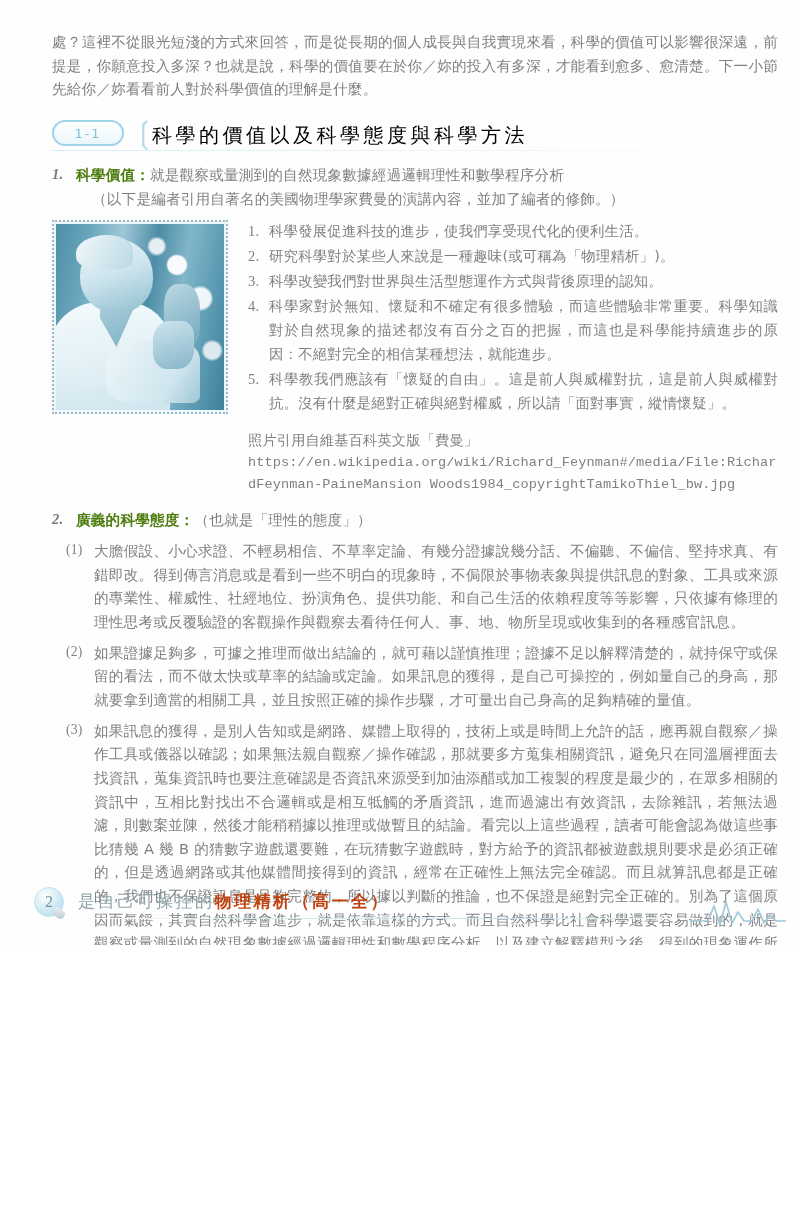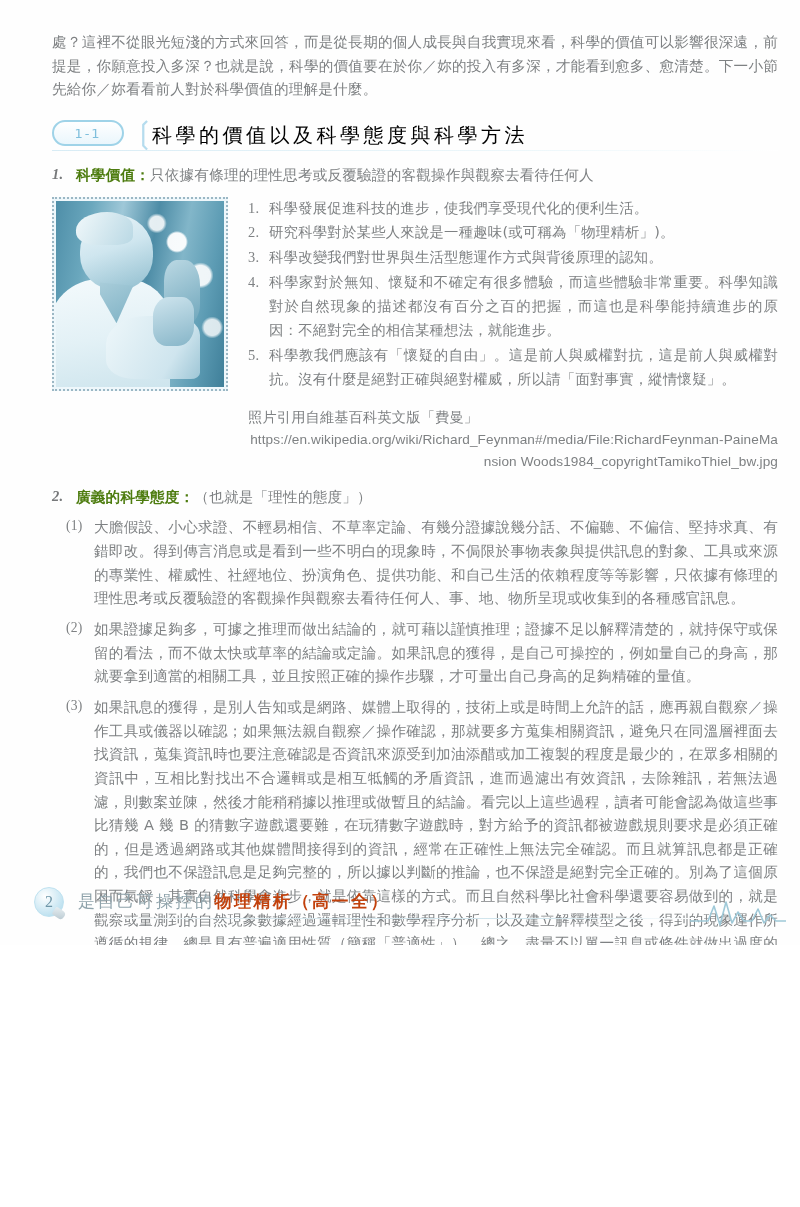--- a/index.html
+++ b/index.html
@@ -226,25 +226,24 @@
     font-size: 14.4px;
   }
 
   .credit {
     margin-left: 196px;
     margin-top: 14px;
     font-size: 14.2px;
     line-height: 1.62;
   }
   .credit .url {
-    font-family: Liberation Sans, sans-serif;
+    font-family: Liberation Mono, monospace;
     font-size: 13.6px;
     letter-spacing: 0.1px;
     word-break: break-all;
-    text-align: right;
   }
 
   
   .psub {
     position: relative;
     padding-left: 28px;
     margin-left: 14px;
     margin-top: 7px;
     text-align: justify;
   }
@@ -409,21 +408,22 @@
 
     <div class="sec-head">
       <div class="sec-badge">1-1</div>
       <div class="sec-bracket">❲</div>
       <div class="sec-title">科學的價值以及科學態度與科學方法</div>
       <div class="sec-rule"></div>
     </div>
 
     <div class="item">
       <span class="item-num">1.</span>
-      <span class="item-head">科學價值：</span><span>只依據有條理的理性思考或反覆驗證的客觀操作與觀察去看待任何人</span>
+      <span class="item-head">科學價值：</span><span>就是觀察或量測到的自然現象數據經過邏輯理性和數學程序分析</span>
+      <span class="item-sub">（以下是編者引用自著名的美國物理學家費曼的演講內容，並加了編者的修飾。）</span>
     </div>
 
     <div class="figrow">
       <div class="photo">
         <div class="photo-inner">
           <span class="ph-shirt"></span>
           <span class="ph-head"></span>
           <span class="ph-hair"></span>
           <span class="ph-collar"></span>
           <span class="ph-hand"></span>

